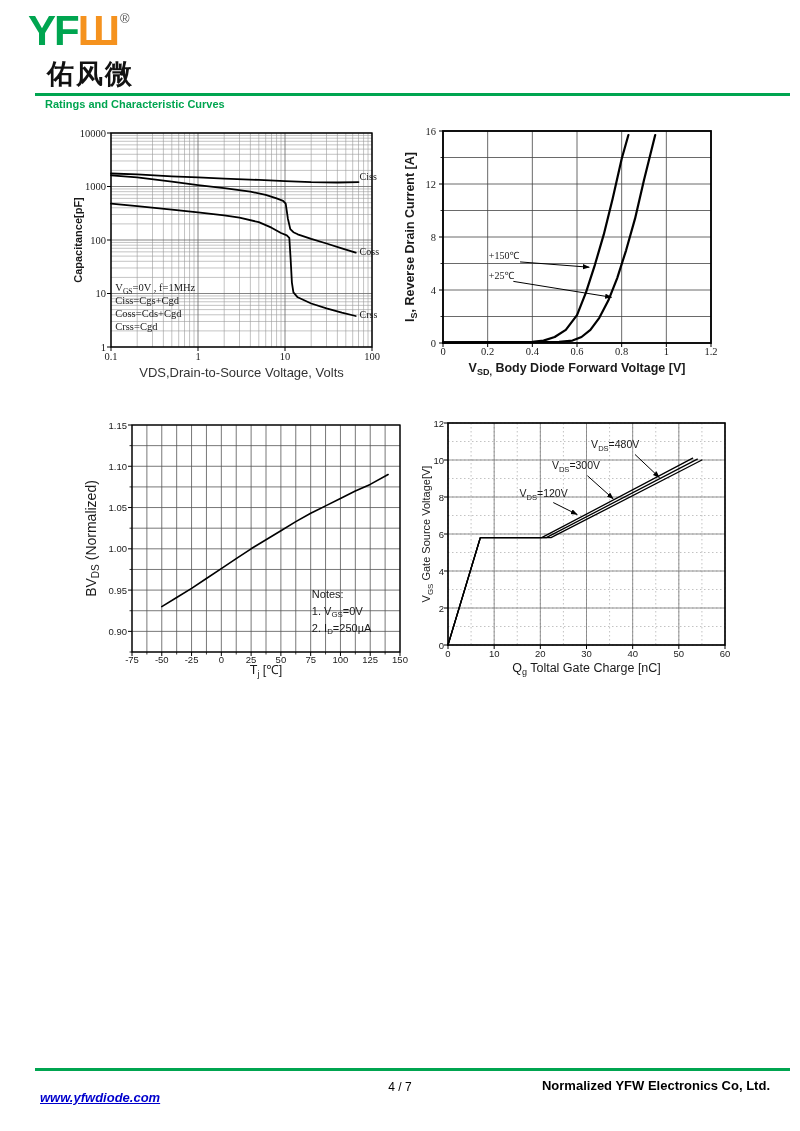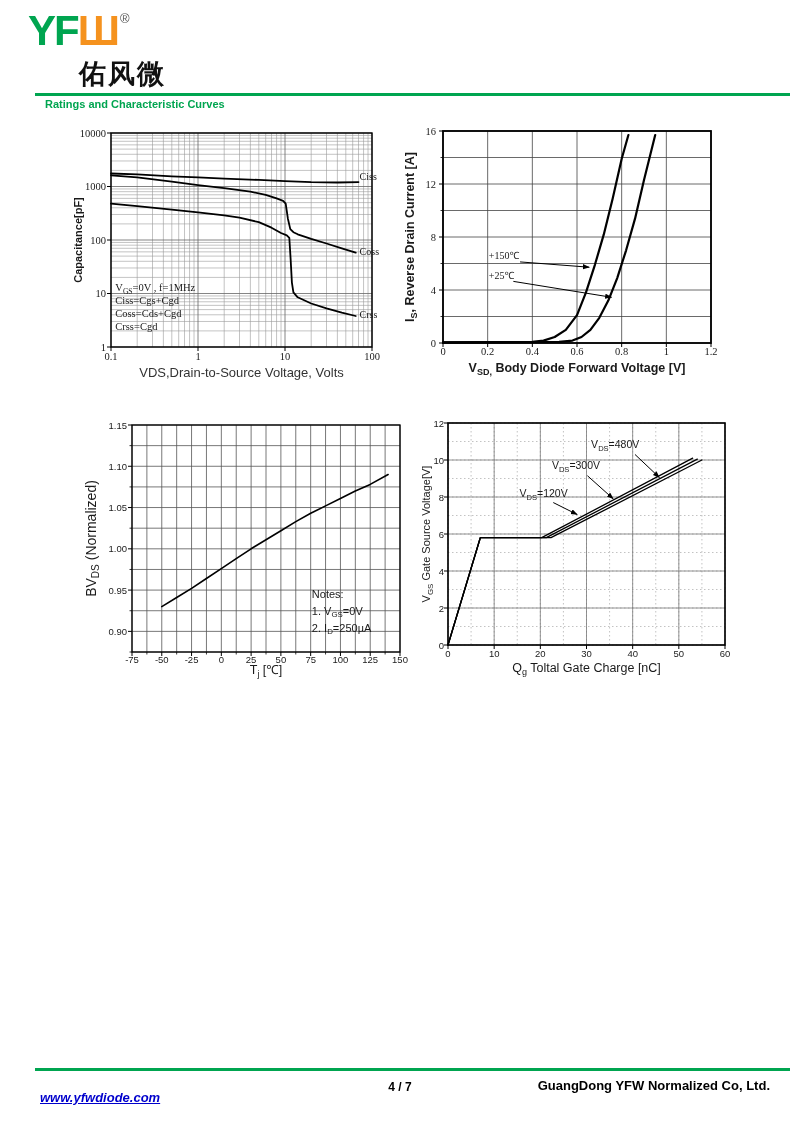--- a/index.html
+++ b/index.html
@@ -4,21 +4,21 @@
 <style>
   html,body{margin:0;padding:0;background:#e8e8e8;}
   .page{position:relative;width:800px;height:1131px;background:#ffffff;margin:0 auto;
         font-family:"Liberation Sans",sans-serif;overflow:hidden;}
   
   .logo{position:absolute;left:28px;top:10px;line-height:1;}
   .logo .yf{font-weight:bold;font-size:42px;color:#00A550;letter-spacing:-2px;}
   .logo .w{font-weight:bold;font-size:42px;color:#F5921E;letter-spacing:-2px;}
   .logo .reg{font-size:13px;color:#555;vertical-align:22px;margin-left:2px;}
   .logo-cn{position:absolute;left:47px;top:56px;font-weight:bold;font-size:27px;color:#111;
-           letter-spacing:2px;margin-left:32px;}
+           letter-spacing:2px;}
   .part-no{position:absolute;right:18px;top:64px;font-weight:bold;font-size:20px;color:#000;}
   .rule{position:absolute;left:35px;width:755px;height:3px;background:#00A550;}
   .rule-top{top:93px;}
   .rule-bottom{top:1068px;}
   .section-title{position:absolute;left:45px;top:98px;font-weight:bold;font-size:11px;color:#00A550;}
   
   figure{position:absolute;margin:0;padding:0;}
   #fig1{left:30px;top:120px;}
   #fig2{left:400px;top:115px;}
   #fig3{left:60px;top:415px;}
@@ -33,21 +33,21 @@
   .ax-b12{font:bold 12.5px "Liberation Sans",sans-serif;}
   .ax-b11{font:bold 11px "Liberation Sans",sans-serif;}
   .ax-r13{font:13px "Liberation Sans",sans-serif;fill:#333;}
   .ax-r12{font:12.5px "Liberation Sans",sans-serif;}
   .ax-r14{font:14px "Liberation Sans",sans-serif;}
   .ax-r11{font:11px "Liberation Sans",sans-serif;}
   
   .site-link{position:absolute;left:40px;top:1090px;font-weight:bold;font-size:13px;
              color:#0000CC;text-decoration:underline;font-style:italic;}
   .page-num{position:absolute;left:0;right:0;top:1080px;text-align:center;
-            font-weight:bold;font-size:12px;color:#000;}
+            font-weight:normal;font-size:12px;color:#000;}
   .company{position:absolute;right:30px;top:1078px;font-weight:bold;font-size:13px;color:#000;}
 </style>
 </head>
 <body>
 
 <div class="page">
 
   <div class="logo">
     <span class="yf">YF</span><span class="w">Ш</span><span class="reg">®</span>
   </div>
@@ -402,15 +402,15 @@
         <text x="131.875" y="59.25" class="curve-sans"><tspan>V</tspan><tspan dy="2.8" font-size="72%">DS</tspan><tspan dy="-2.8">=300V</tspan></text>
         <line x1="167.42333333333332" y1="65.725" x2="193.27666666666664" y2="88.85" stroke="#000" stroke-width="1" marker-end="url(#ah3)"></line>
         <text x="99.55833333333334" y="87" class="curve-sans"><tspan>V</tspan><tspan dy="2.8" font-size="72%">DS</tspan><tspan dy="-2.8">=120V</tspan></text>
         <line x1="133.26" y1="92.54999999999998" x2="157.26666666666668" y2="104.57499999999999" stroke="#000" stroke-width="1" marker-end="url(#ah3)"></line>
       </svg>
   </figure>
 
   <div class="rule rule-bottom"></div>
   <a class="site-link" href="#">www.yfwdiode.com</a>
   <div class="page-num">4 / 7</div>
-  <div class="company">GuangDong YFW Normalized Co, Ltd.</div>
+  <div class="company">Normalized YFW Electronics Co, Ltd.</div>
 
 </div>
 
 </body></html>

